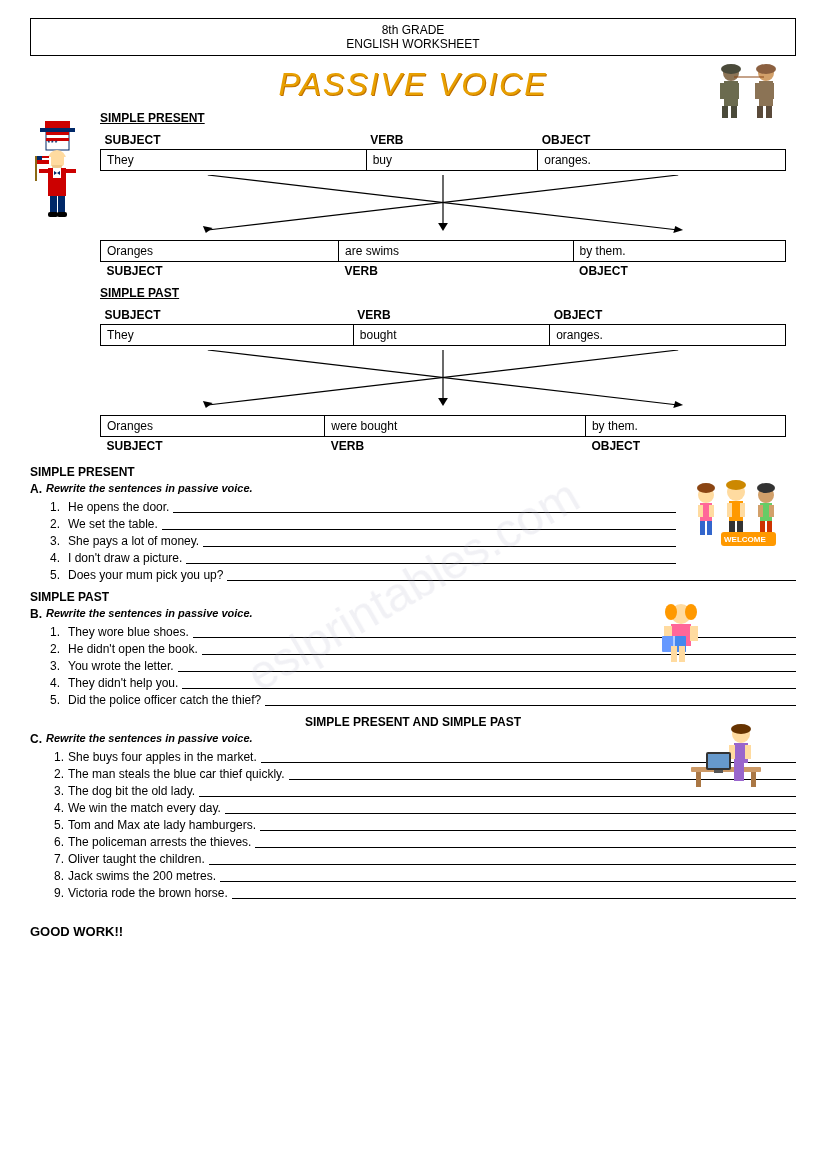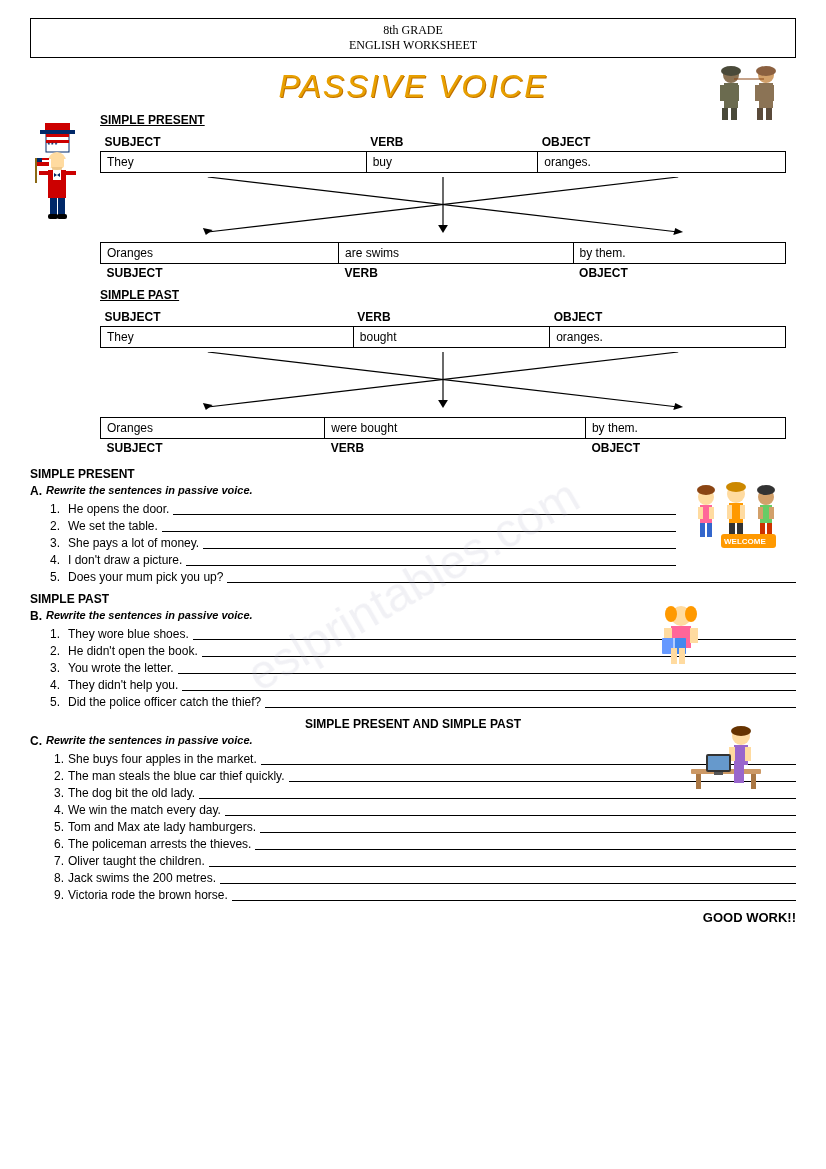--- a/index.html
+++ b/index.html
@@ -12,21 +12,20 @@
       min-height: 1169px;
       padding: 18px 30px 18px 30px;
     }
 
     .header-box {
       border: 1px solid #000;
       text-align: center;
       padding: 4px 6px;
       margin-bottom: 10px;
       font-size: 12px;
-      font-family: Liberation Serif, serif;
     }
 
     .title-row {
       display: flex;
       align-items: center;
       justify-content: center;
       position: relative;
       margin-bottom: 8px;
     }
 
@@ -120,24 +119,23 @@
       white-space: nowrap;
     }
     .answer-line {
       flex: 1;
       border-bottom: 1px solid #000;
       min-width: 80px;
       margin-bottom: 1px;
     }
 
     .good-work {
-      text-align: right;
       font-weight: bold;
       font-size: 13px;
-      margin-top: 8px;
+      margin-top: 24px;
     }
 
     
     .watermark {
       position: fixed;
       top: 50%;
       left: 50%;
       transform: translate(-50%, -50%) rotate(-30deg);
       font-size: 48px;
       color: rgba(180,180,200,0.18);

